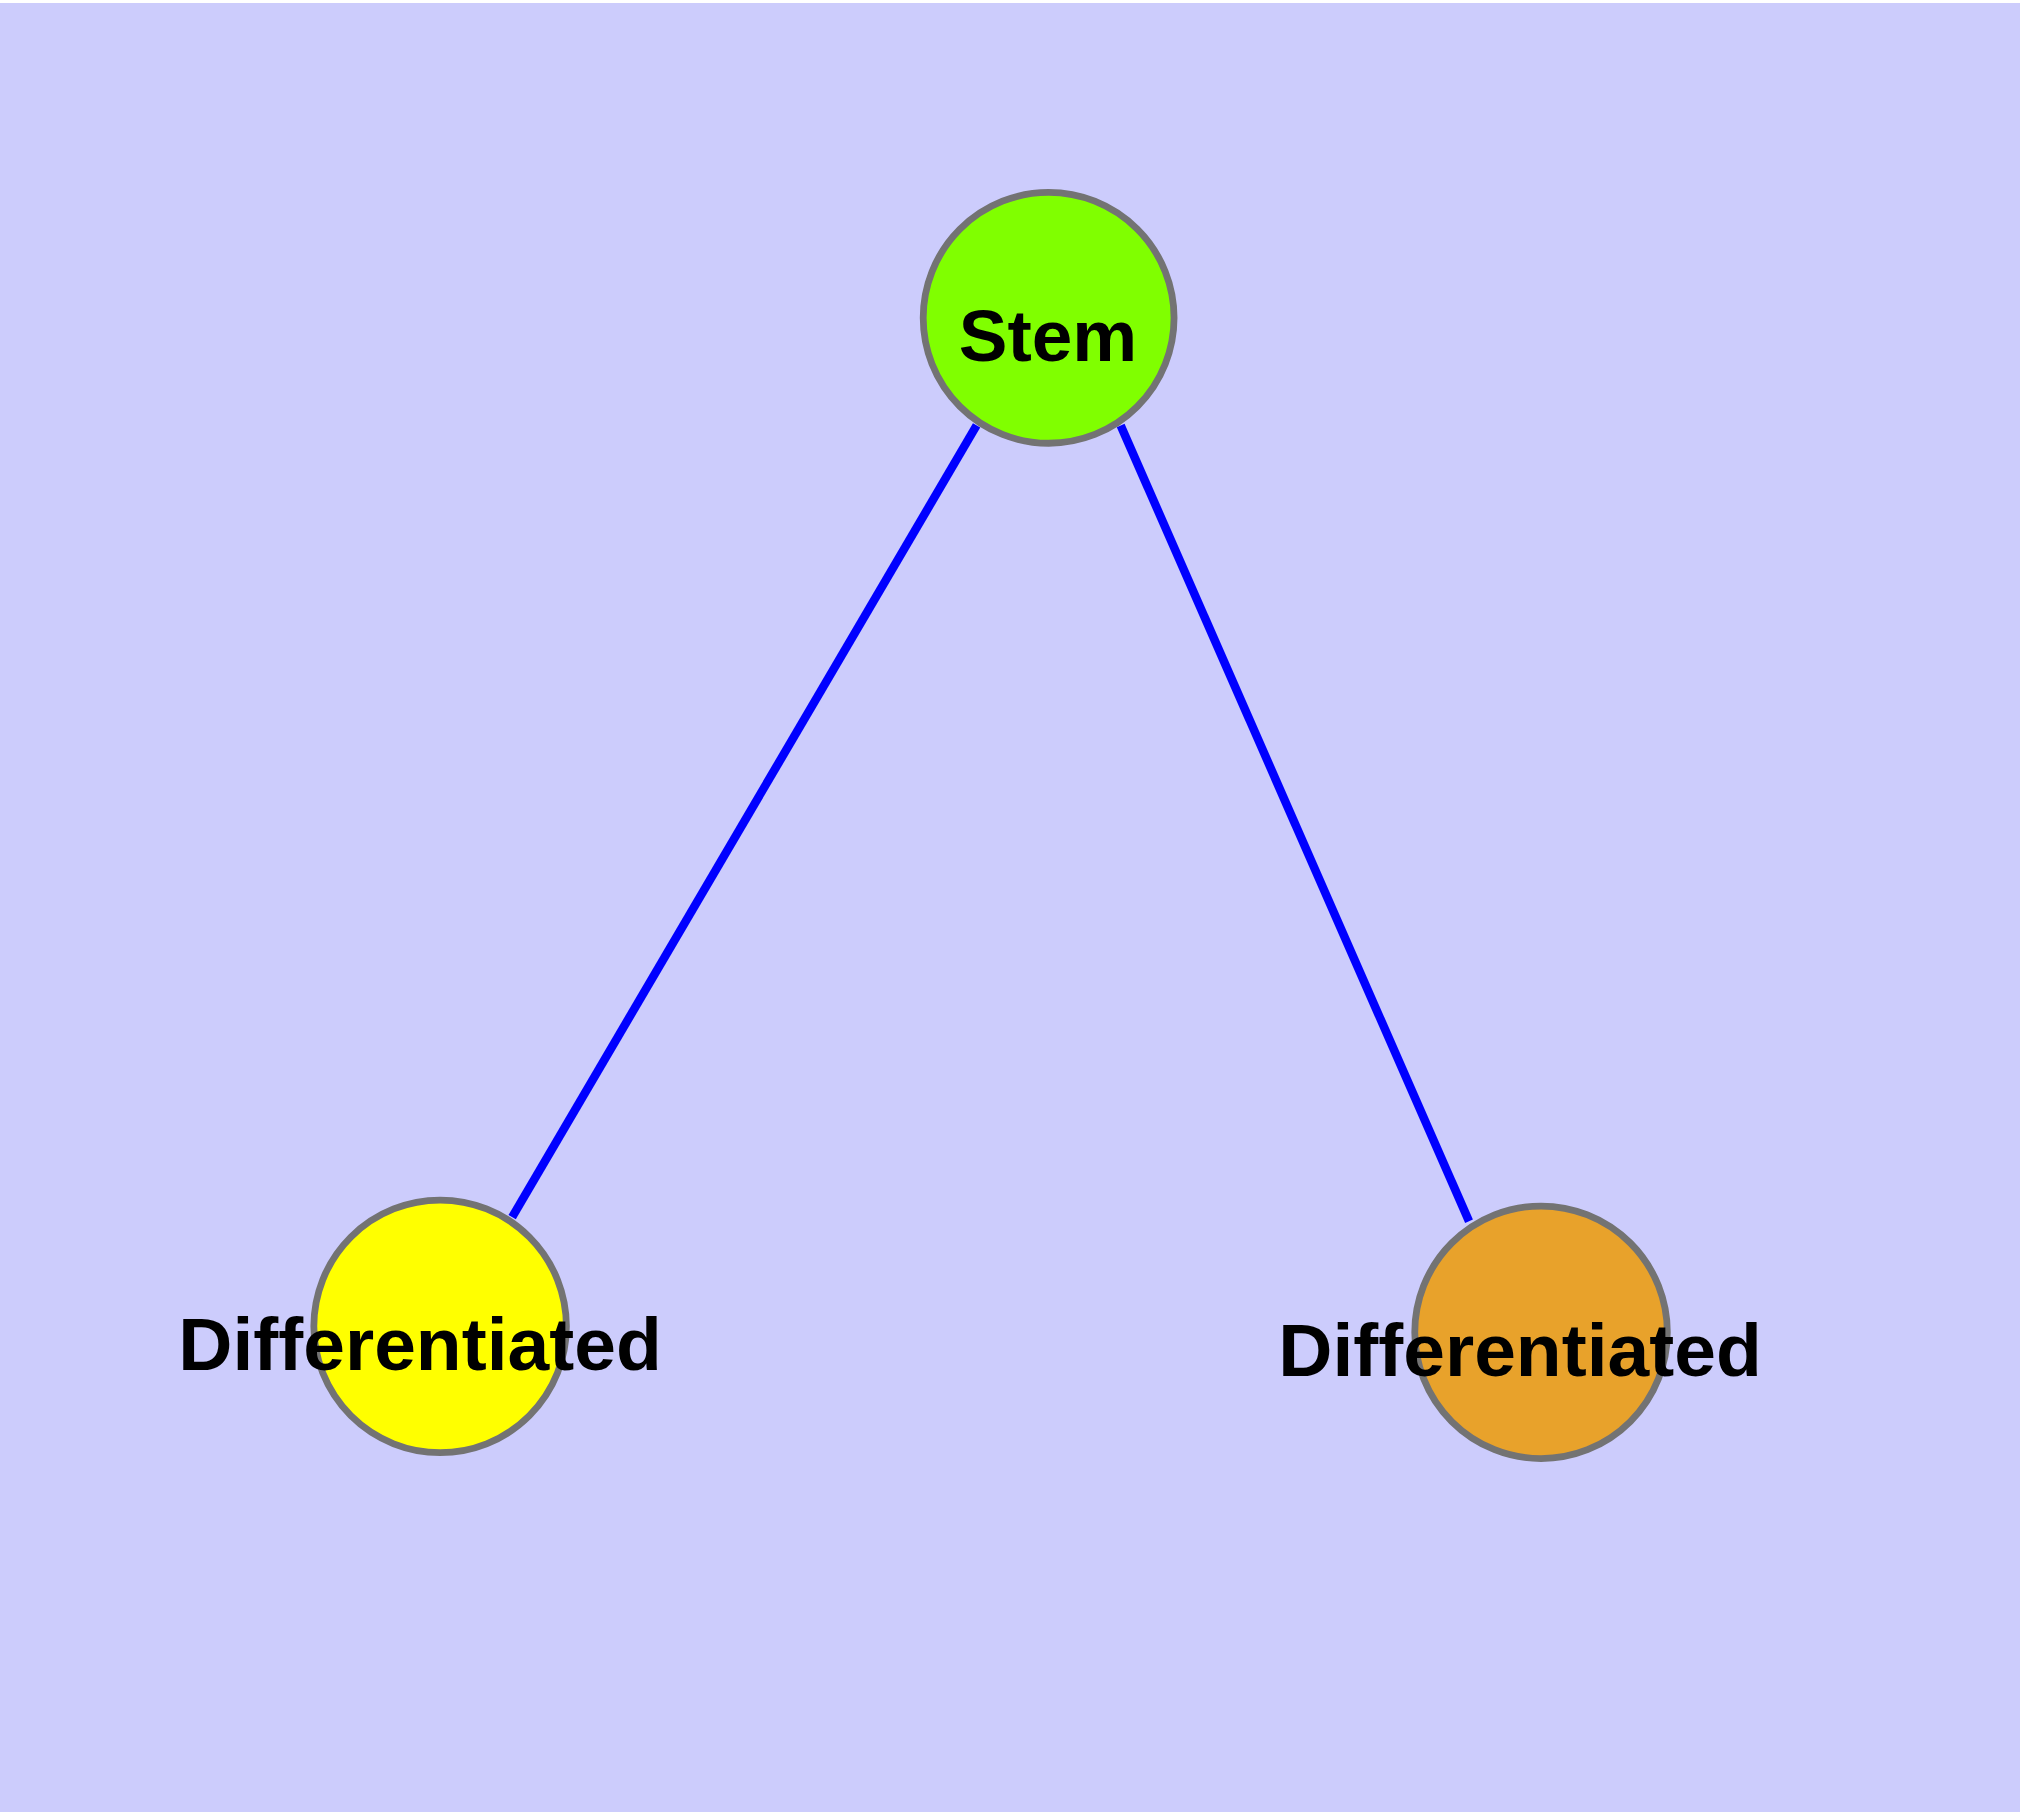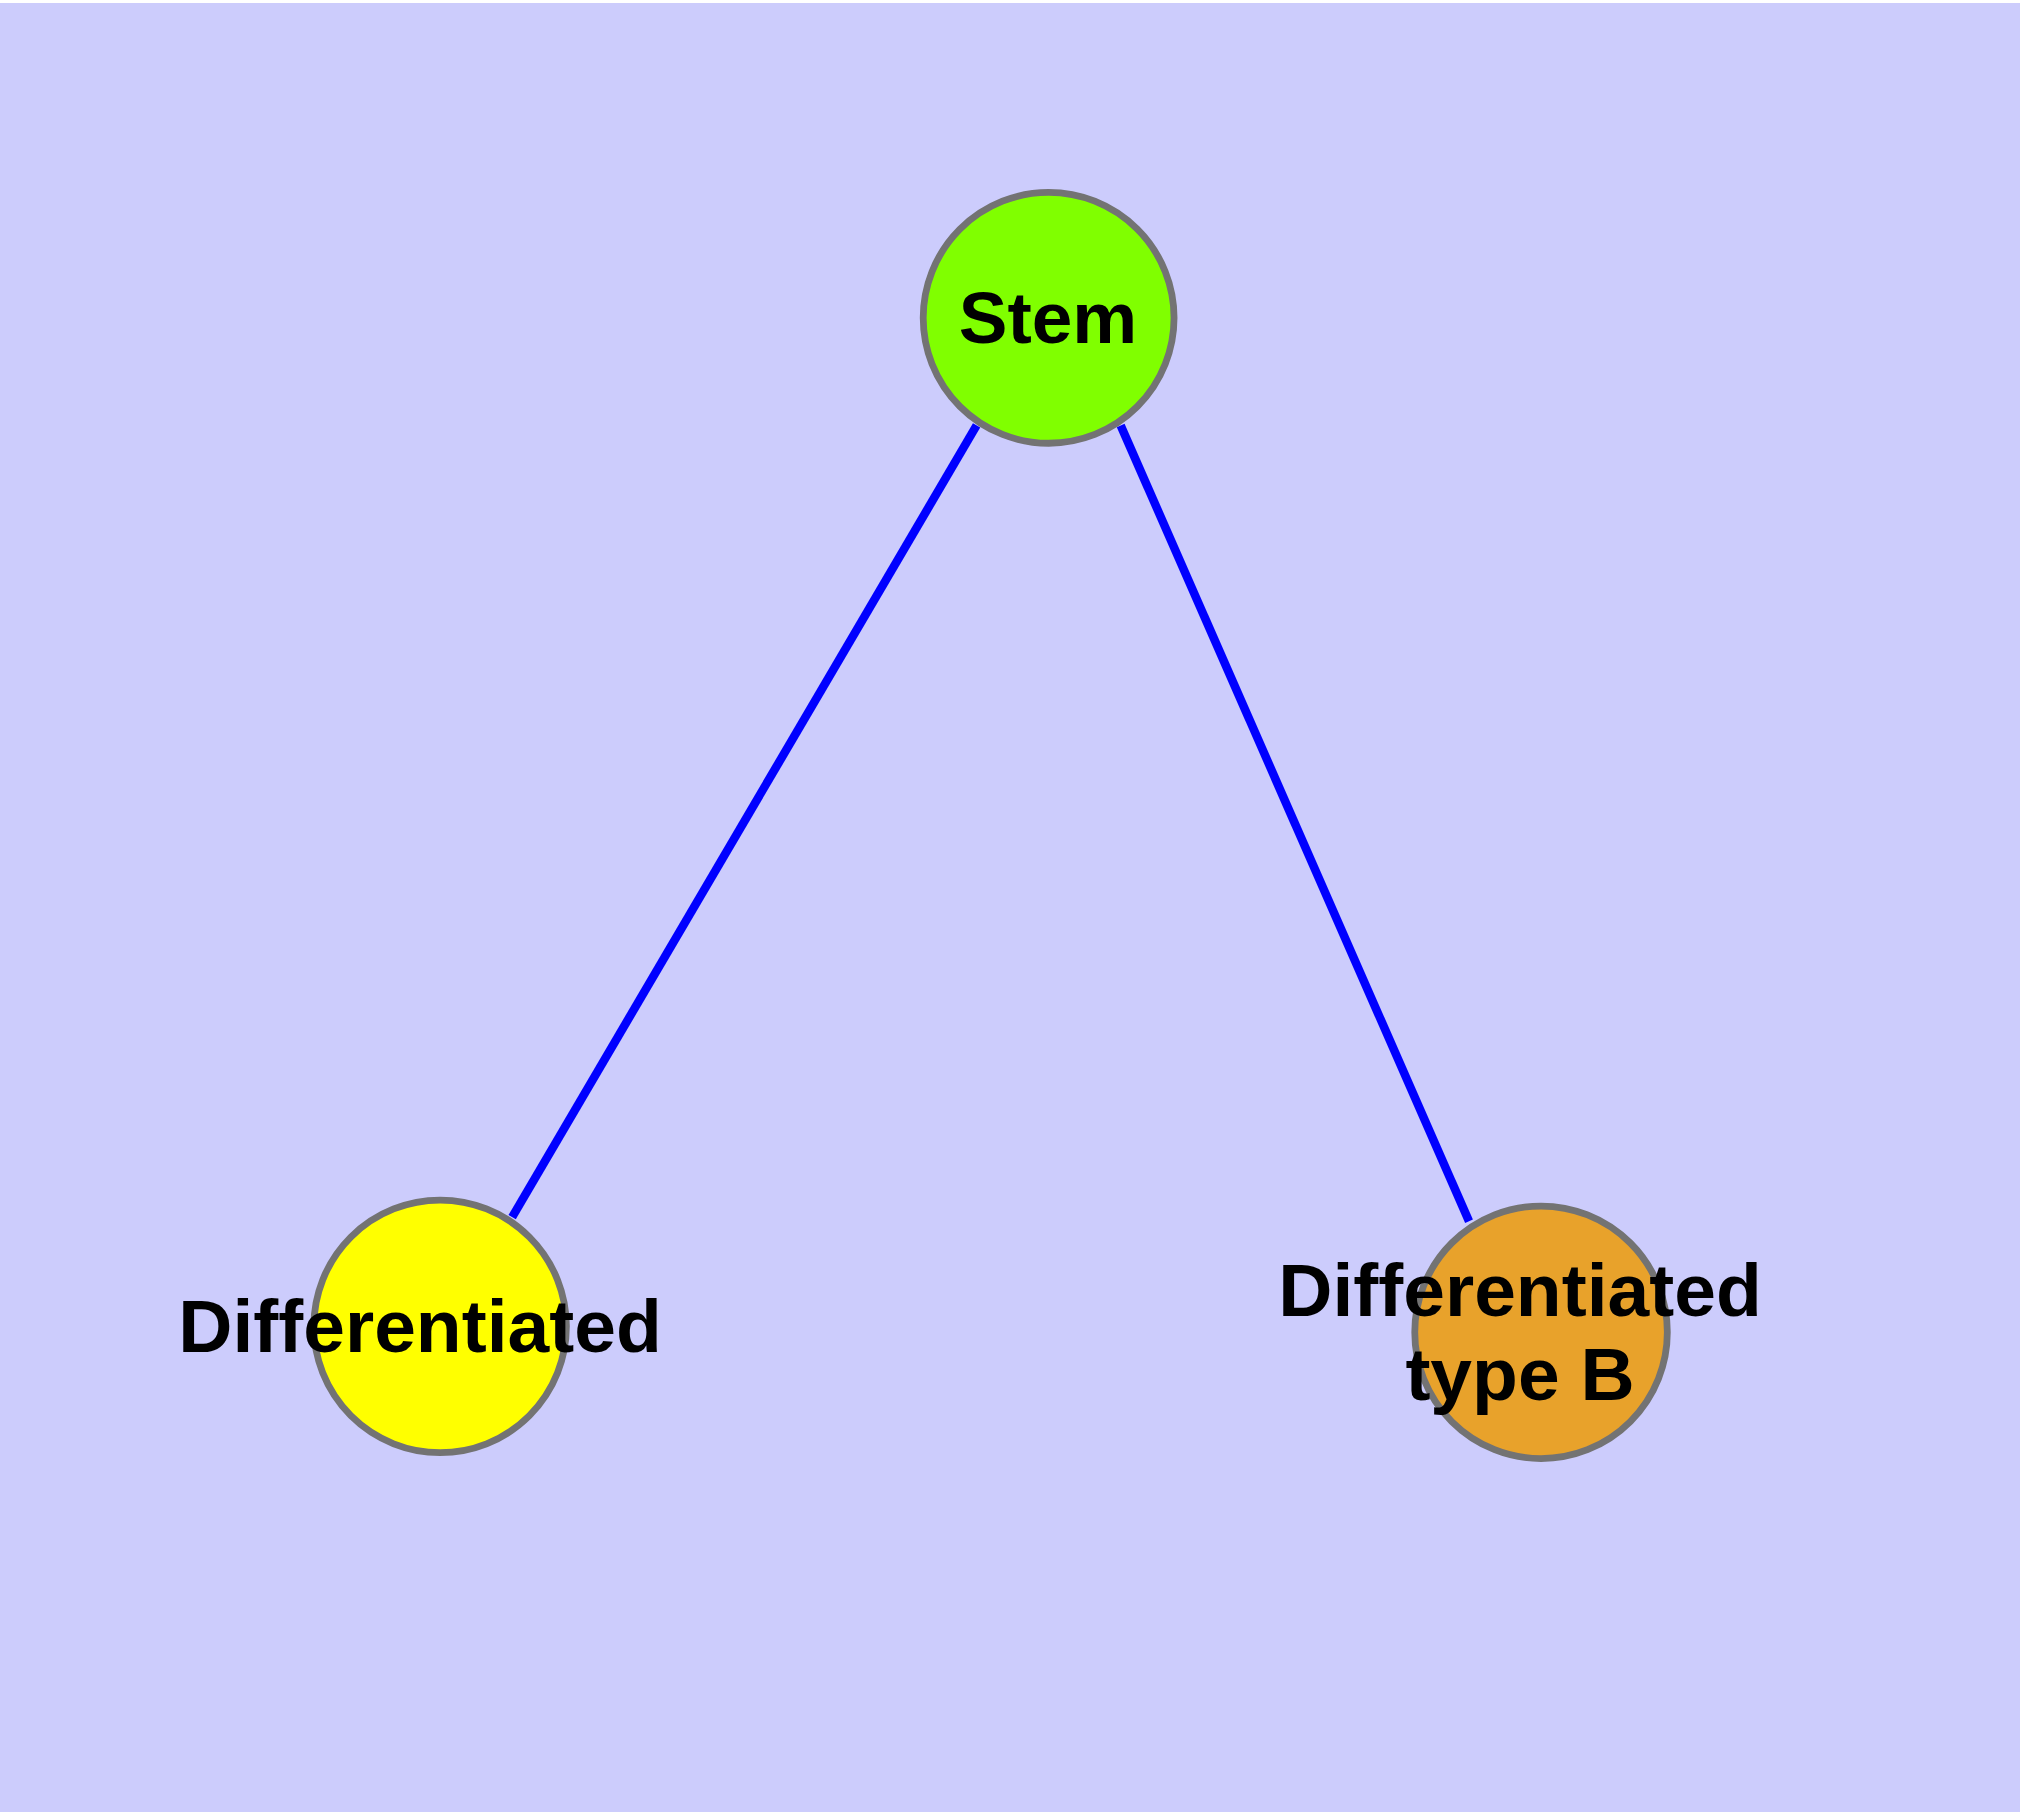--- a/index.html
+++ b/index.html
@@ -32,20 +32,21 @@
   }
   .node-label {
     position: absolute;
     color: #000000;
     font-weight: bold;
     text-align: center;
     line-height: 1.12;
     white-space: nowrap;
     pointer-events: none;
     transform: translate(-50%, -50%);
+    margin-top: 18px;
   }
   #label-stem {
     left: 1048px;
     top: 318px;
     font-size: 73px;
   }
   #label-diff-a {
     left: 420px;
     top: 1326px;
     font-size: 75px;
@@ -80,17 +81,16 @@
   <div class="node-label" id="label-stem">
     <div>Stem</div>
   </div>
 
   <div class="node-label" id="label-diff-a">
     <div>Differentiated</div>
   </div>
 
   <div class="node-label" id="label-diff-b">
     <div>Differentiated</div>
-    <div>type B</div>
   </div>
 
 </div>
 
 
 </body></html>

